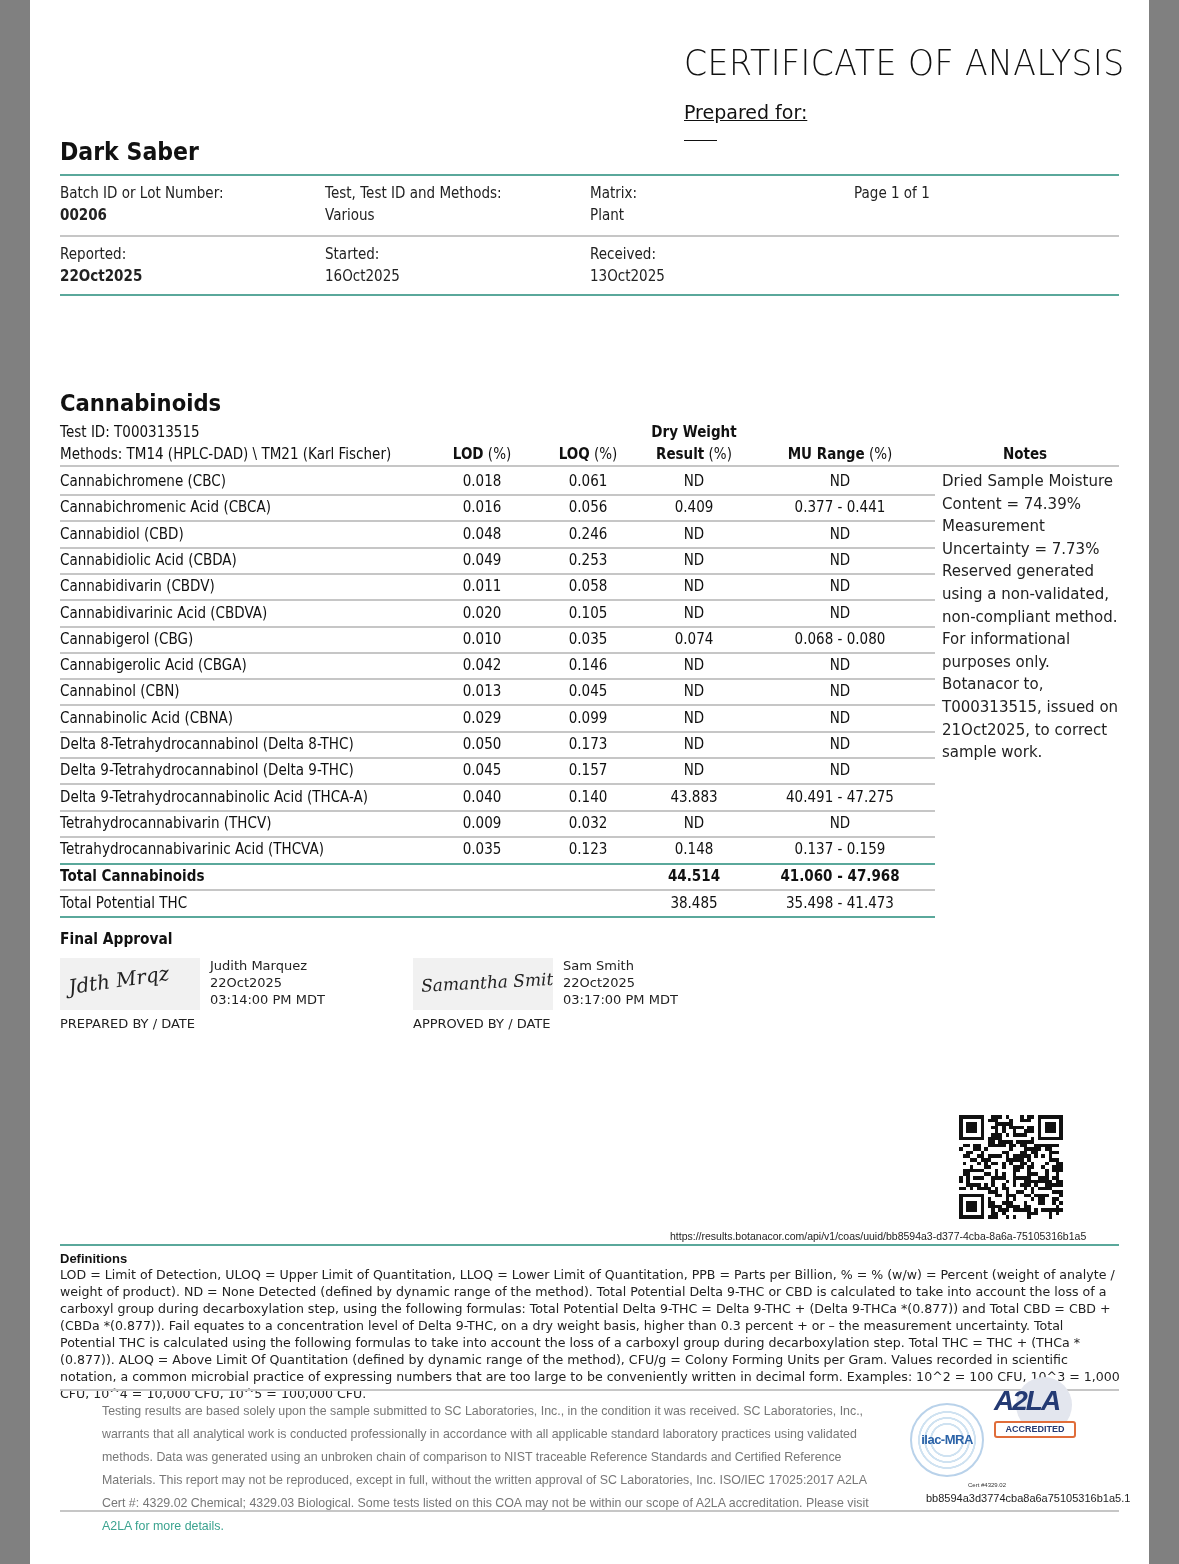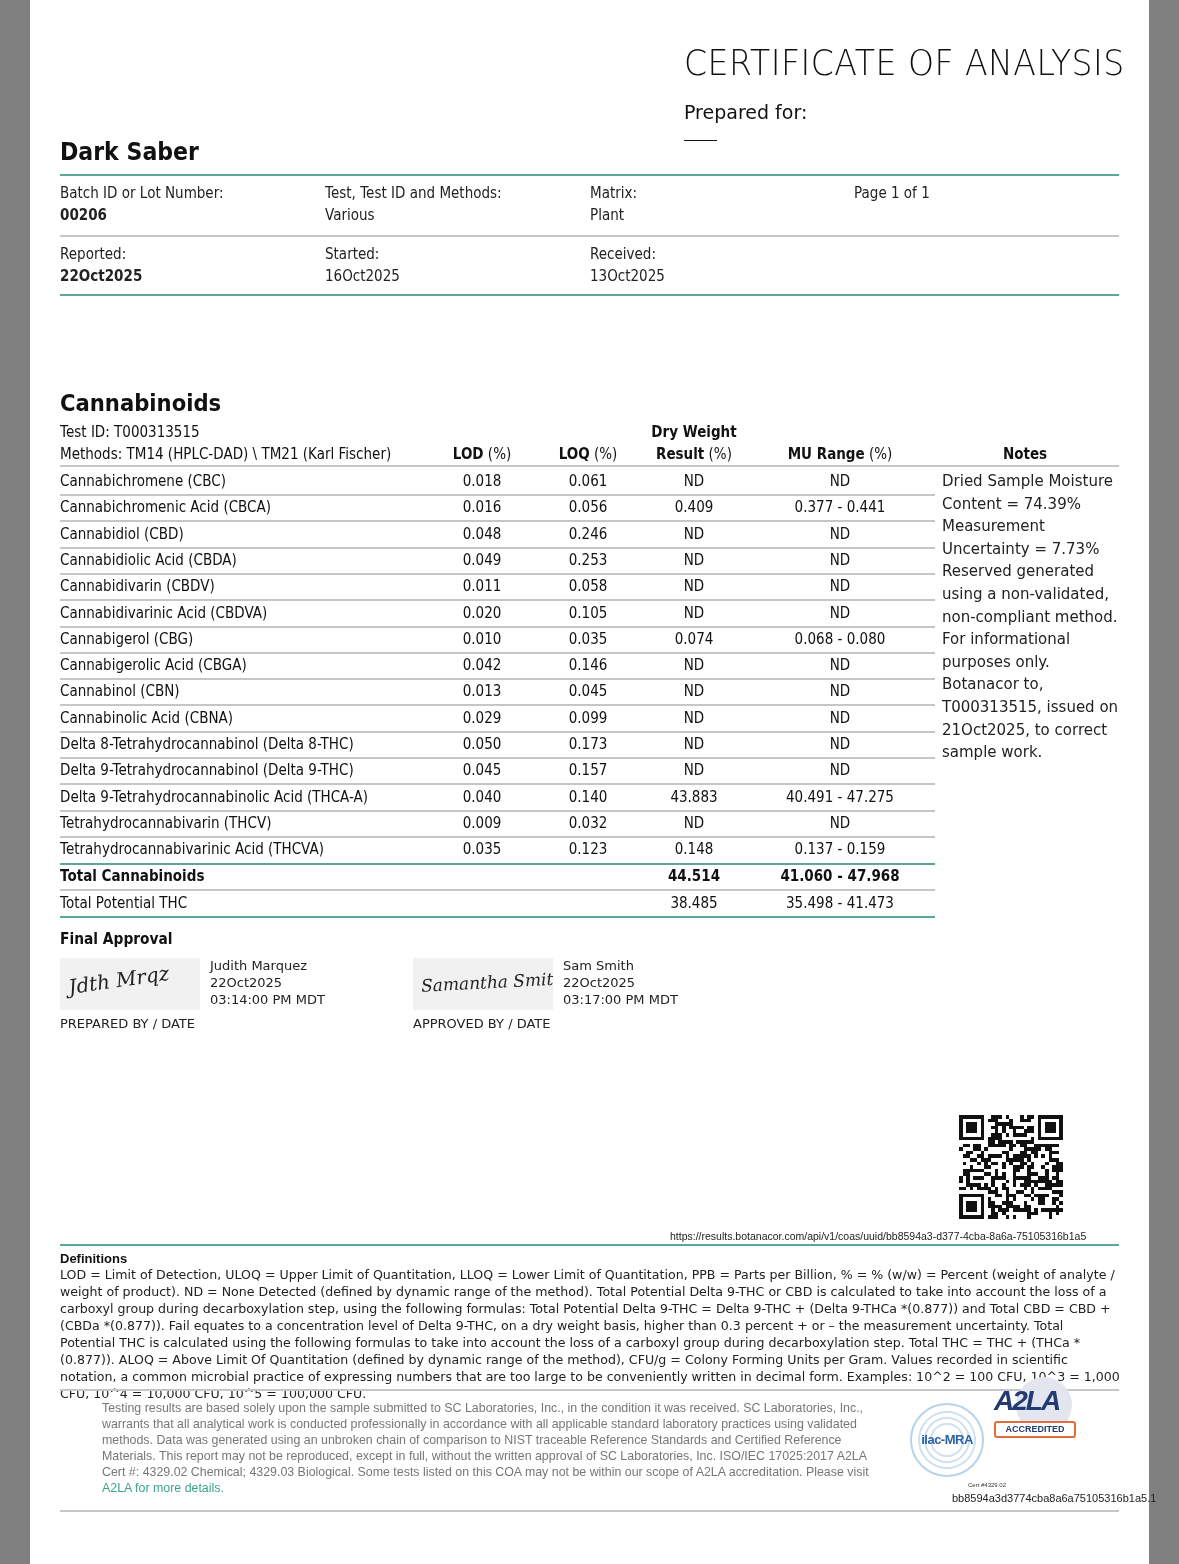--- a/index.html
+++ b/index.html
@@ -9,39 +9,39 @@
   .teal { background: #5aa89b; }
   .gray { background: #c6c6c6; }
   
   .logo { left: 30px; top: 14px; width: 320px; height: 90px; }
   .blob { position: absolute; border-radius: 50%; }
   .logo-text { position: absolute; left: 86px; top: 6px; font-family: "Liberation Sans", sans-serif; font-size: 46px; color: #17152e; letter-spacing: -1px; white-space: nowrap; }
   .logo-text b { font-weight: 700; }
   .logo-text .reg { font-size: 14px; vertical-align: top; position: relative; top: 6px; }
   .logo-sub { position: absolute; left: 88px; top: 62px; font-family: "Liberation Sans", sans-serif; font-size: 19px; color: #3a3a48; white-space: nowrap; }
   .coa-title { left: 654px; top: 42px; font-size: 36px; font-weight: 300; letter-spacing: 0.5px; font-family: "DejaVu Sans", sans-serif; color: #111; white-space: nowrap; transform: scaleX(0.92); transform-origin: left; }
-  .prep-for { left: 654px; top: 101px; font-size: 19px; color: #111; }
+  .prep-for { left: 654px; top: 101px; font-size: 19px; color: #111; text-decoration: underline; }
   .prep-val { left: 654px; top: 140px; width: 33px; height: 1px; background: #111; }
   .product { left: 30px; top: 138px; font-size: 24px; font-weight: bold; transform: scaleX(0.92); transform-origin: left; white-space: nowrap; }
   .meta-label { font-size: 15px; color: #222; white-space: nowrap; transform: scaleX(0.9); transform-origin: left; }
   .meta-val { font-size: 15px; color: #222; white-space: nowrap; transform: scaleX(0.9); transform-origin: left; }
   .meta-val.bold { font-weight: bold; }
   .sec-title { left: 30px; top: 390px; font-size: 23px; font-weight: bold; transform: scaleX(0.92); transform-origin: left; white-space: nowrap; }
   .small { font-size: 15px; white-space: nowrap; transform: scaleX(0.9); transform-origin: left; }
   .cell { position: absolute; font-size: 15px; white-space: nowrap; }
   .cell.c { transform: translateX(-50%) scaleX(0.9); }
   .cell.l { transform: scaleX(0.9); transform-origin: left; }
   .row-line { position: absolute; left: 30px; width: 875px; height: 2px; background: #c6c6c6; }
   .notes { left: 912px; top: 470px; width: 180px; font-size: 15px; line-height: 22.6px; color: #222; }
   .sig-box { position: absolute; width: 140px; height: 52px; background: #f1f1f1; overflow: hidden; }
   .sig-text { position: absolute; left: 8px; top: 10px; font-family: "DejaVu Serif", serif; font-style: italic; font-size: 20px; color: #222; white-space: nowrap; transform: rotate(-8deg); }
   .sig-info { font-size: 13px; line-height: 17px; color: #222; white-space: nowrap; }
   .def-title { left: 30px; top: 1251px; font-family: "Liberation Sans", sans-serif; font-weight: bold; font-size: 13px; }
   .def-body { left: 30px; top: 1266px; width: 1060px; font-size: 12.6px; line-height: 17px; color: #222; text-align: left; }
-  .disc { left: 72px; top: 1400px; width: 790px; font-family: "Liberation Sans", sans-serif; font-size: 12.4px; line-height: 16px; color: #777; }
+  .disc { left: 72px; top: 1400px; width: 790px; font-family: "Liberation Sans", sans-serif; font-size: 12.4px; line-height: 23px; color: #777; }
   .disc a { color: #3aa38f; text-decoration: none; }
   .footer { left: 0; width: 1119px; top: 1520px; text-align: center; font-size: 14.5px; color: #222; }
   .url { left: 640px; top: 1230px; font-family: "Liberation Sans", sans-serif; font-size: 10.5px; color: #222; white-space: nowrap; }
   .qr { left: 929px; top: 1113px; width: 104px; height: 108px; }
   .cert { font-family: "Liberation Sans", sans-serif; font-size: 6px; color: #333; }
   .hash { font-family: "Liberation Sans", sans-serif; font-size: 11px; color: #222; white-space: nowrap; }
 </style>
 </head>
 <body>
 
@@ -575,21 +575,21 @@
 
   <div class="abs" style="left:880px;top:1403px;width:74px;height:74px;border-radius:50%;background:radial-gradient(circle,#fff 0 30%,#cfe2f1 31% 34%,#fff 35% 42%,#cfe2f1 43% 46%,#fff 47% 54%,#cfe2f1 55% 58%,#fff 59%);border:2px solid #b9d2ea;box-sizing:border-box;">
     <div style="position:absolute;left:0;width:100%;top:27px;text-align:center;font-family:'Liberation Sans',sans-serif;font-weight:bold;font-size:13px;color:#2a62a7;letter-spacing:-0.5px;">ilac-MRA</div>
   </div>
   <div class="abs" style="left:960px;top:1377px;width:86px;height:62px;">
     <div style="position:absolute;left:26px;top:0;width:56px;height:56px;border-radius:50%;background:#e3e6ee;"></div>
     <div style="position:absolute;left:4px;top:8px;font-family:'Liberation Sans',sans-serif;font-weight:bold;font-style:italic;font-size:28px;color:#243a73;letter-spacing:-2px;">A2LA</div>
     <div style="position:absolute;left:4px;top:44px;width:78px;height:13px;border:2px solid #e06d3a;border-radius:3px;background:#fff;text-align:center;font-family:'Liberation Sans',sans-serif;font-weight:bold;font-size:9px;line-height:13px;color:#243a73;box-sizing:content-box;">ACCREDITED</div>
   </div>
   <div class="abs cert" style="left:938px;top:1482px;">Cert #4329.02</div>
-  <div class="abs hash" style="left:922px;top:1492px;">bb8594a3d3774cba8a6a75105316b1a5.1</div>
+  <div class="abs hash" style="left:896px;top:1492px;">bb8594a3d3774cba8a6a75105316b1a5.1</div>
 
   <div class="abs gray" style="left:30px;top:1510px;width:1059px;height:2px;"></div>
 <div class="cell l" style="left: 30px; top: 472px;">Cannabichromene (CBC)</div>
     <div class="cell c" style="left: 452px; top: 472px;">0.018</div>
     <div class="cell c" style="left: 558px; top: 472px;">0.061</div>
     <div class="cell c" style="left: 664px; top: 472px;">ND</div>
     <div class="cell c" style="left: 810px; top: 472px;">ND</div>
     <div class="row-line" style="top: 494px;"></div>
     <div class="cell l" style="left: 30px; top: 498.3px;">Cannabichromenic Acid (CBCA)</div>
     <div class="cell c" style="left: 452px; top: 498.3px;">0.016</div>

